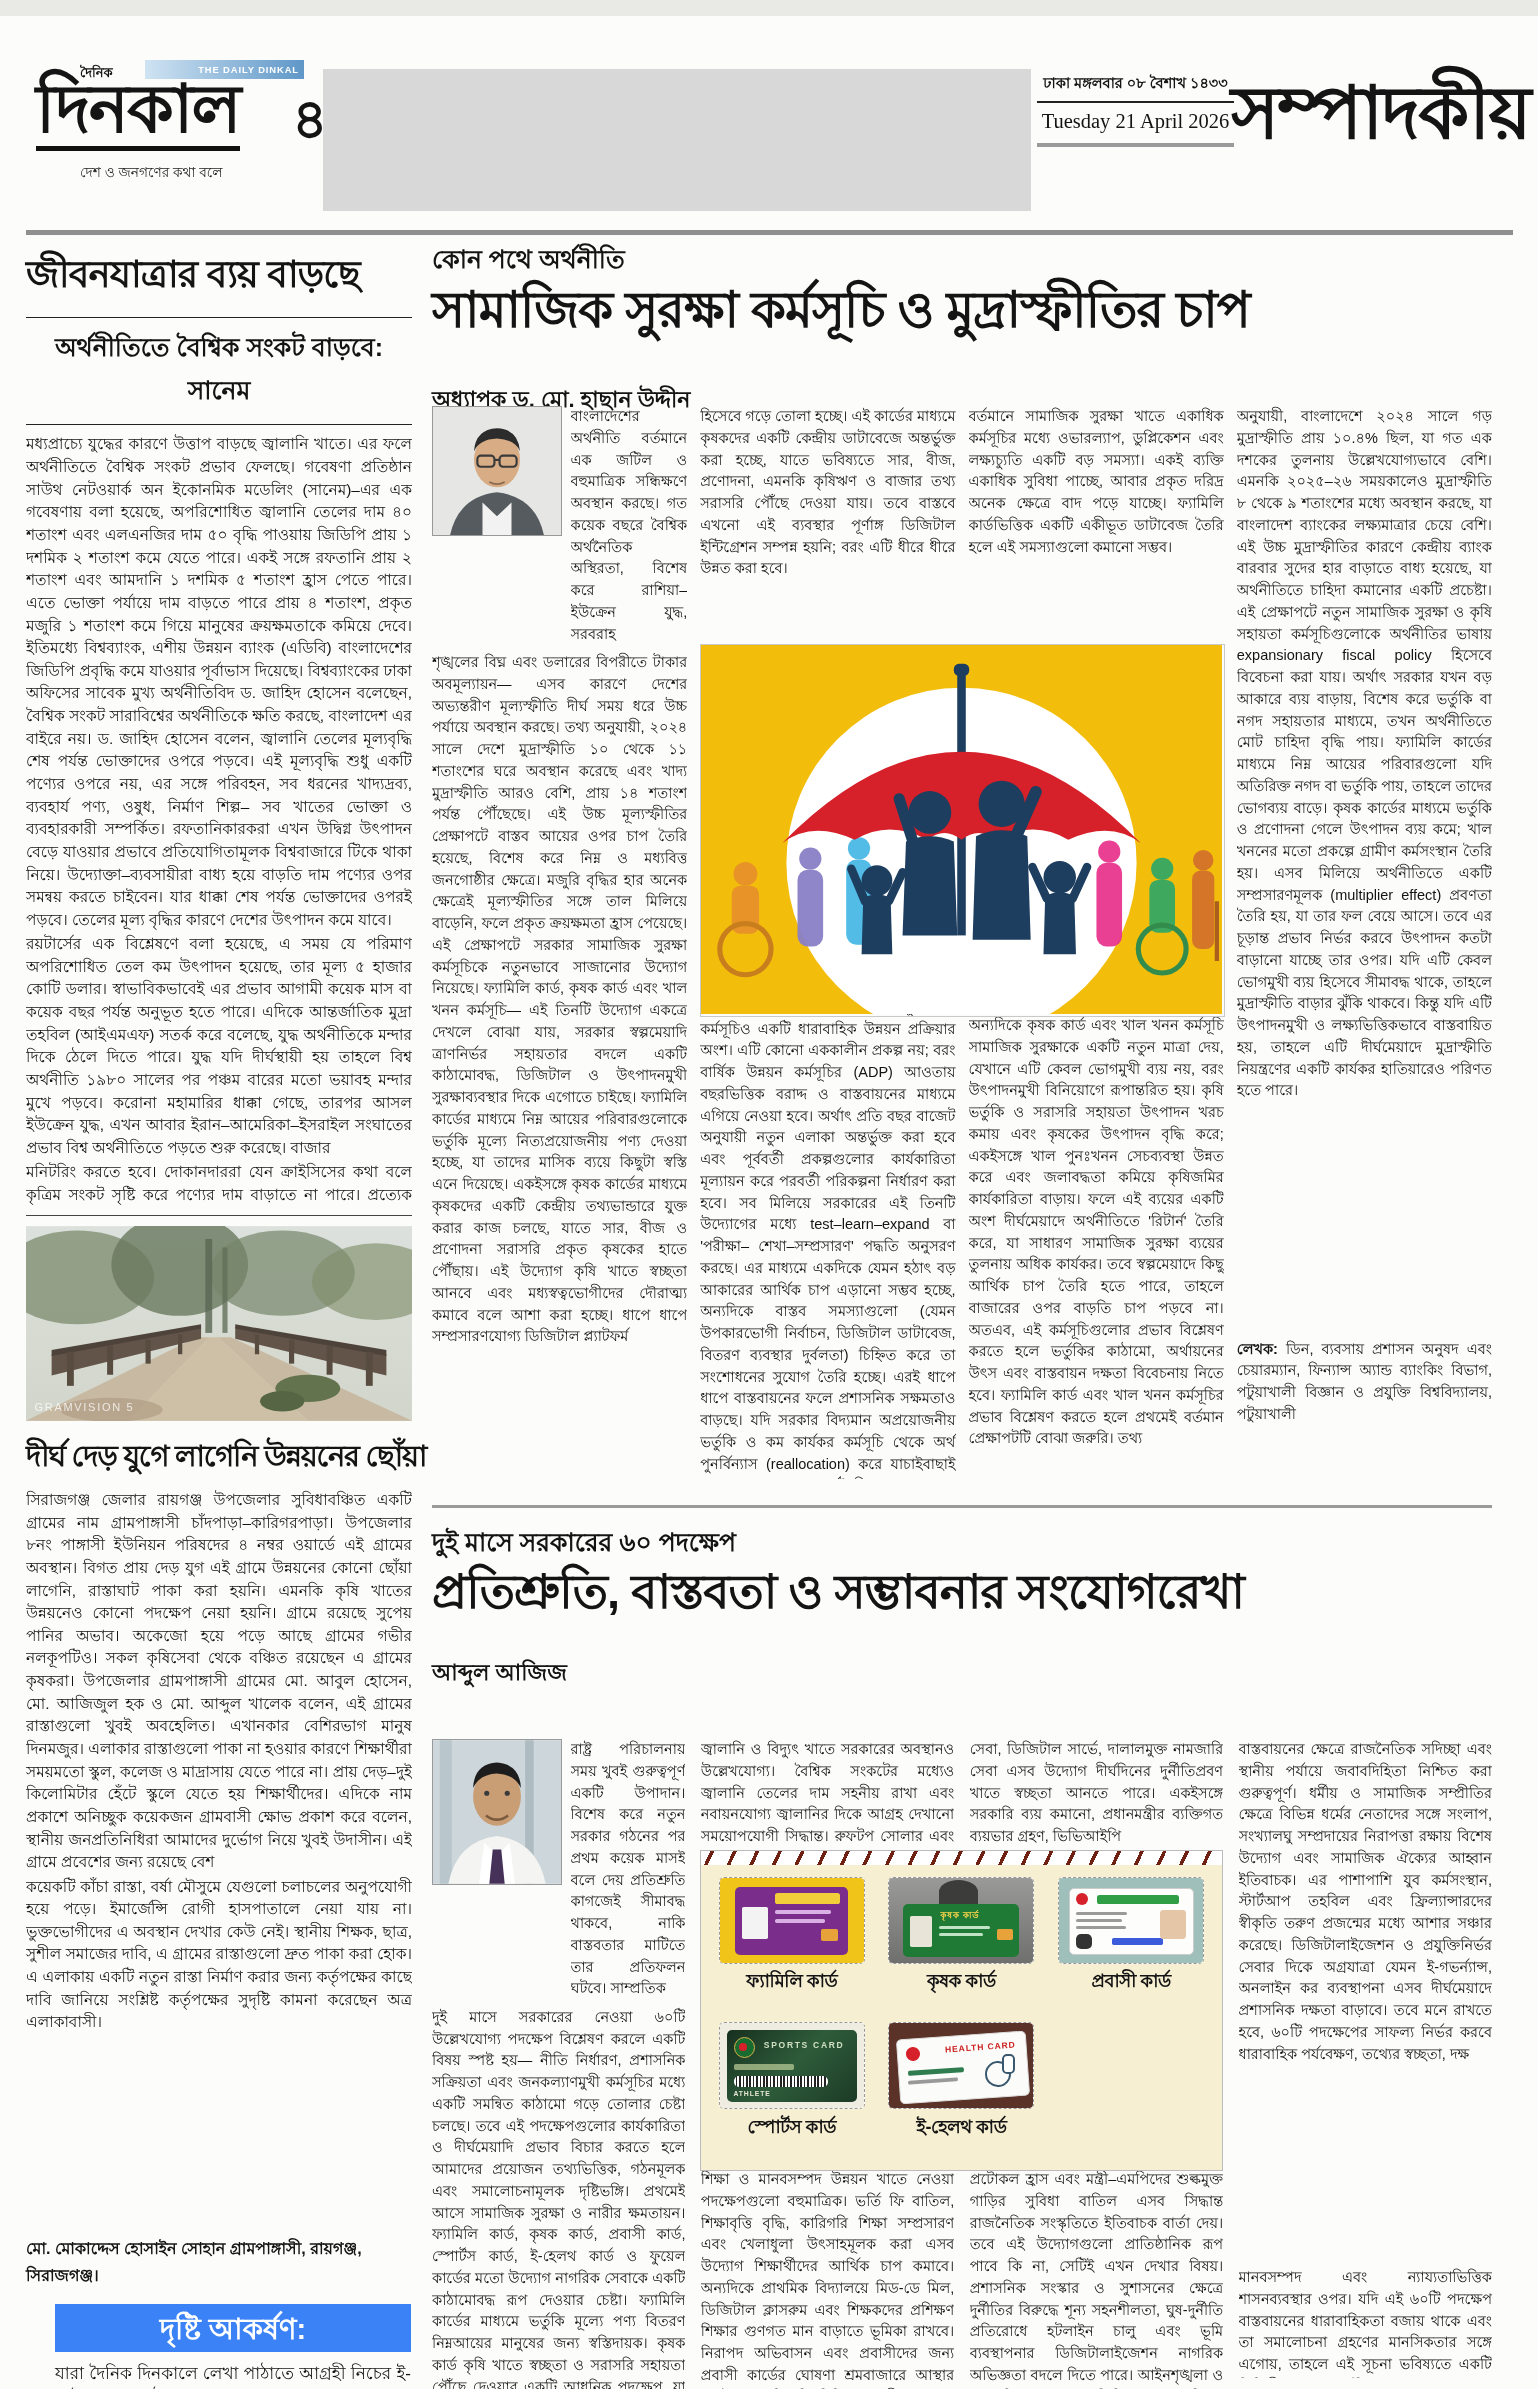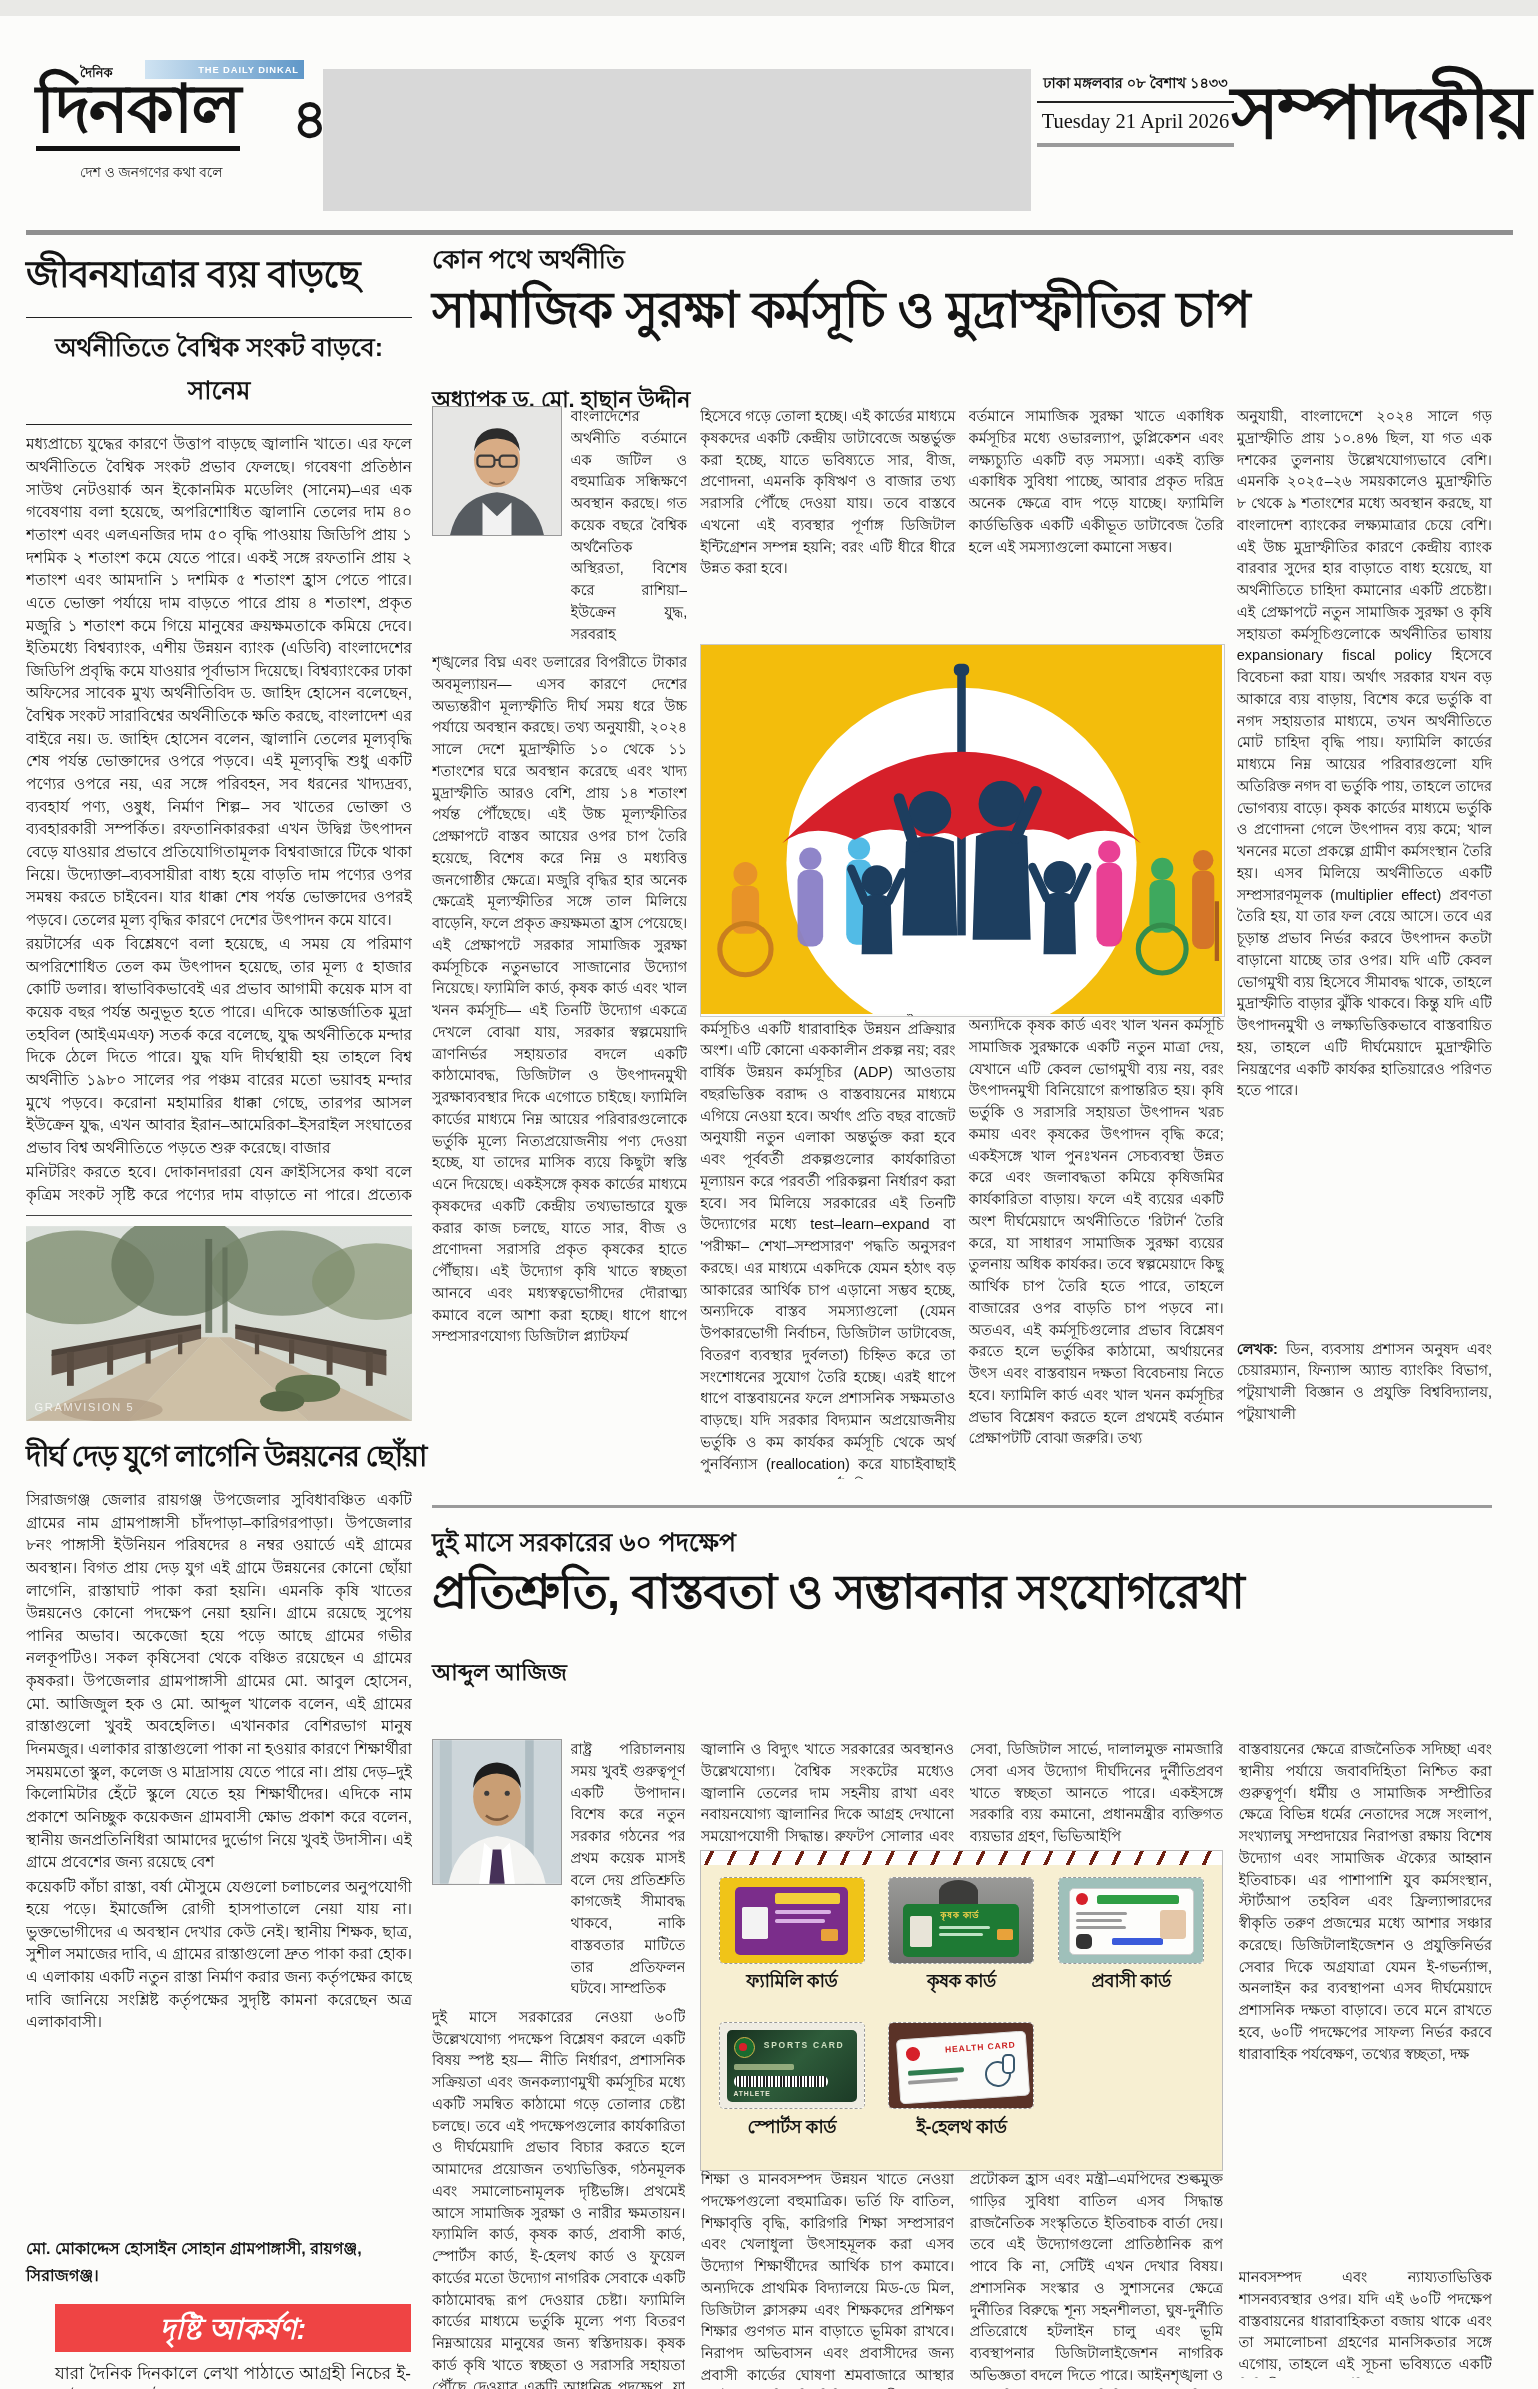--- a/index.html
+++ b/index.html
@@ -30,22 +30,22 @@
   .lc-sub{font-size:25px;font-weight:600;text-align:center;padding:1.7px 0;}
   .lc-body{font-size:15.4px;line-height:1.47;text-align:justify;height:773px;overflow:hidden;margin-top:6.8px;}
   .lc-body p{margin:0 0 1.7px 0;}
   .lc-thinrule{border-top:1.7px solid #444;margin:8.5px 0 10.3px 0;}
   .lc-photo{width:386px;height:195px;position:relative;}
   .lc-photo svg{display:block;}
   .wm{position:absolute;left:8.5px;bottom:8.5px;color:rgba(255,255,255,.75);font-size:11px;letter-spacing:1.7px;}
   .lc-h2{font-size:29px;font-weight:900;letter-spacing:-1.3px;margin:12px 0 6.8px 0;text-align:center;white-space:nowrap;}
   .lc-body2{font-size:15.4px;line-height:1.47;text-align:justify;height:735px;overflow:hidden;}
   .lc-attr{font-size:16px;font-weight:600;margin-top:12px;}
-  .notice-box{margin:13.7px 0 0 29px;width:356px;height:48px;background:#ef4444;color:#fff;
-              font-size:29px;font-weight:900;text-align:center;line-height:50px;font-style:italic;}
+  .notice-box{margin:13.7px 0 0 29px;width:356px;height:48px;background:#3b82f6;color:#fff;
+              font-size:29px;font-weight:900;text-align:center;line-height:50px;}
   .notice-text{margin:10.3px 0 0 29px;width:356px;font-size:17px;line-height:1.4;text-align:justify;}
   
   .kicker{position:absolute;font-size:25px;font-weight:600;letter-spacing:0;}
   .headline1{position:absolute;font-size:50px;font-weight:900;letter-spacing:-0.9px;white-space:nowrap;}
   .byline{position:absolute;font-size:22px;font-weight:600;}
   .abody{position:absolute;left:432px;width:1060px;display:flex;gap:15.4px;}
   .col{flex:1 1 0;display:flex;flex-direction:column;overflow:hidden;font-size:14.5px;line-height:1.5;text-align:justify;}
   .photo-row{display:flex;gap:8.5px;margin-bottom:6.8px;}
   .portrait{flex:0 0 128px;border:0.9px solid #999;background:#e9e9e9;}
   .photo-side{flex:1 1 auto;overflow:hidden;}

